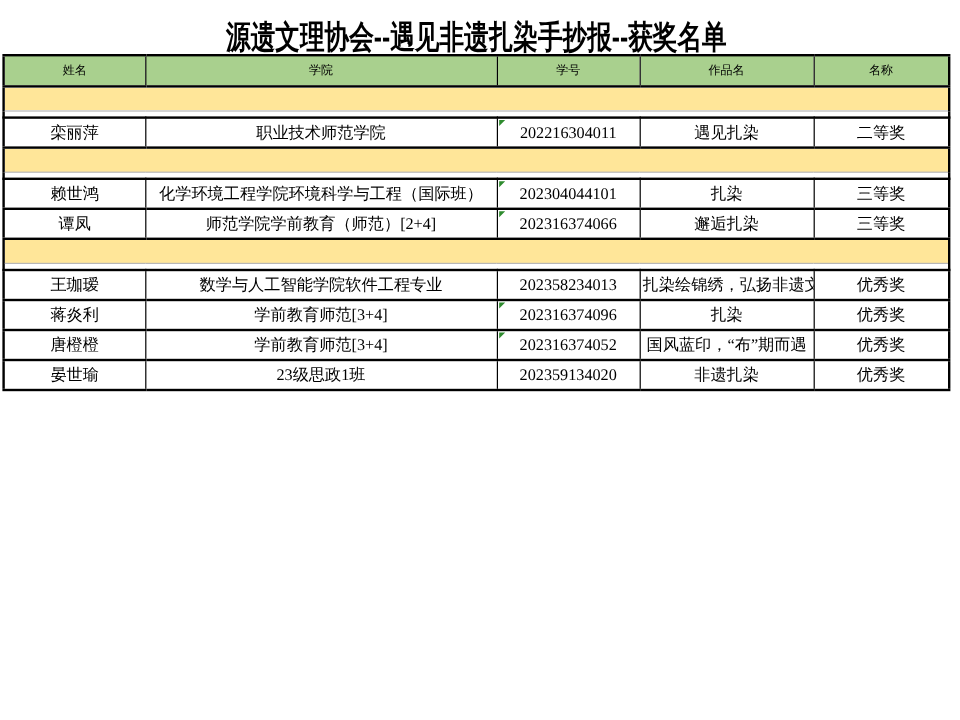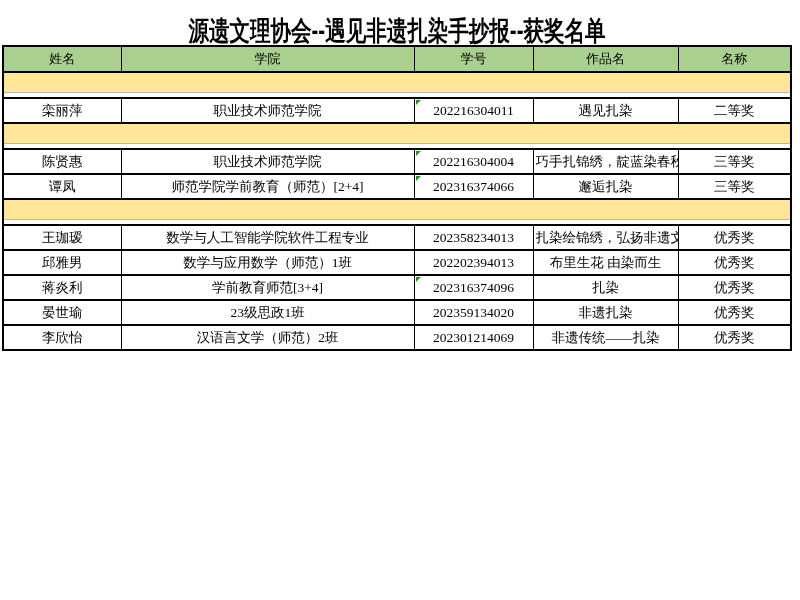--- a/index.html
+++ b/index.html
@@ -21,21 +21,21 @@
   }
   .sheet th,.sheet td{
     border:1px solid var(--grid,#000);
     border-top-width:2px;border-bottom-width:2px;
     text-align:center;vertical-align:middle;
     overflow:hidden;white-space:nowrap;
     padding:0 2px;
   }
   .sheet thead th{
     background:var(--header-fill,#A9D08E);
-    font-weight:400;font-size:13px;height:24px;margin-top:20px;
+    font-weight:400;font-size:10px;height:24px;margin-top:20px;
   }
   .data-row td{height:23px;font-size:13.5px;}
   .c-id{font-size:14.5px;position:relative;}
   .flag{
     position:absolute;left:1px;top:1px;width:0;height:0;display:block;
     border-top:5px solid var(--flag-green,#2E8B2E);
     border-right:5px solid transparent;
   }
   .sep-row td{
     background:var(--sep-fill,#FFE699);height:19px;
@@ -86,24 +86,24 @@
       <td class="c-work">遇见扎染</td>
       <td class="c-award">二等奖</td>
     </tr>
         <tr class="sep-row">
           <td colspan="5"></td>
         </tr>
         <tr class="gap-row">
           <td colspan="5"></td>
         </tr>
         <tr class="data-row">
-      <td class="c-name">陈贤惠</td>
-      <td class="c-college">职业技术师范学院</td>
-      <td class="c-id">202216304004<span class="flag"></span></td>
-      <td class="c-work">巧手扎锦绣，靛蓝染春秋</td>
+      <td class="c-name">赖世鸿</td>
+      <td class="c-college">化学环境工程学院环境科学与工程（国际班）</td>
+      <td class="c-id">202304044101<span class="flag"></span></td>
+      <td class="c-work">扎染</td>
       <td class="c-award">三等奖</td>
     </tr>
         <tr class="data-row">
       <td class="c-name">谭凤</td>
       <td class="c-college">师范学院学前教育（师范）[2+4]</td>
       <td class="c-id">202316374066<span class="flag"></span></td>
       <td class="c-work">邂逅扎染</td>
       <td class="c-award">三等奖</td>
     </tr>
         <tr class="sep-row">
@@ -113,43 +113,36 @@
           <td colspan="5"></td>
         </tr>
         <tr class="data-row">
       <td class="c-name">王珈瑷</td>
       <td class="c-college">数学与人工智能学院软件工程专业</td>
       <td class="c-id">202358234013</td>
       <td class="c-work">扎染绘锦绣，弘扬非遗文</td>
       <td class="c-award">优秀奖</td>
     </tr>
         <tr class="data-row">
-      <td class="c-name">邱雅男</td>
-      <td class="c-college">数学与应用数学（师范）1班</td>
-      <td class="c-id">202202394013</td>
-      <td class="c-work">布里生花 由染而生</td>
-      <td class="c-award">优秀奖</td>
-    </tr>
-        <tr class="data-row">
       <td class="c-name">蒋炎利</td>
       <td class="c-college">学前教育师范[3+4]</td>
       <td class="c-id">202316374096<span class="flag"></span></td>
       <td class="c-work">扎染</td>
+      <td class="c-award">优秀奖</td>
+    </tr>
+        <tr class="data-row">
+      <td class="c-name">唐橙橙</td>
+      <td class="c-college">学前教育师范[3+4]</td>
+      <td class="c-id">202316374052<span class="flag"></span></td>
+      <td class="c-work">国风蓝印，“布”期而遇</td>
       <td class="c-award">优秀奖</td>
     </tr>
         <tr class="data-row">
       <td class="c-name">晏世瑜</td>
       <td class="c-college">23级思政1班</td>
       <td class="c-id">202359134020</td>
       <td class="c-work">非遗扎染</td>
       <td class="c-award">优秀奖</td>
     </tr>
-        <tr class="data-row">
-      <td class="c-name">李欣怡</td>
-      <td class="c-college">汉语言文学（师范）2班</td>
-      <td class="c-id">202301214069</td>
-      <td class="c-work">非遗传统——扎染</td>
-      <td class="c-award">优秀奖</td>
-    </tr>
       </tbody>
   </table>
 
 </div>
 
 </body></html>

